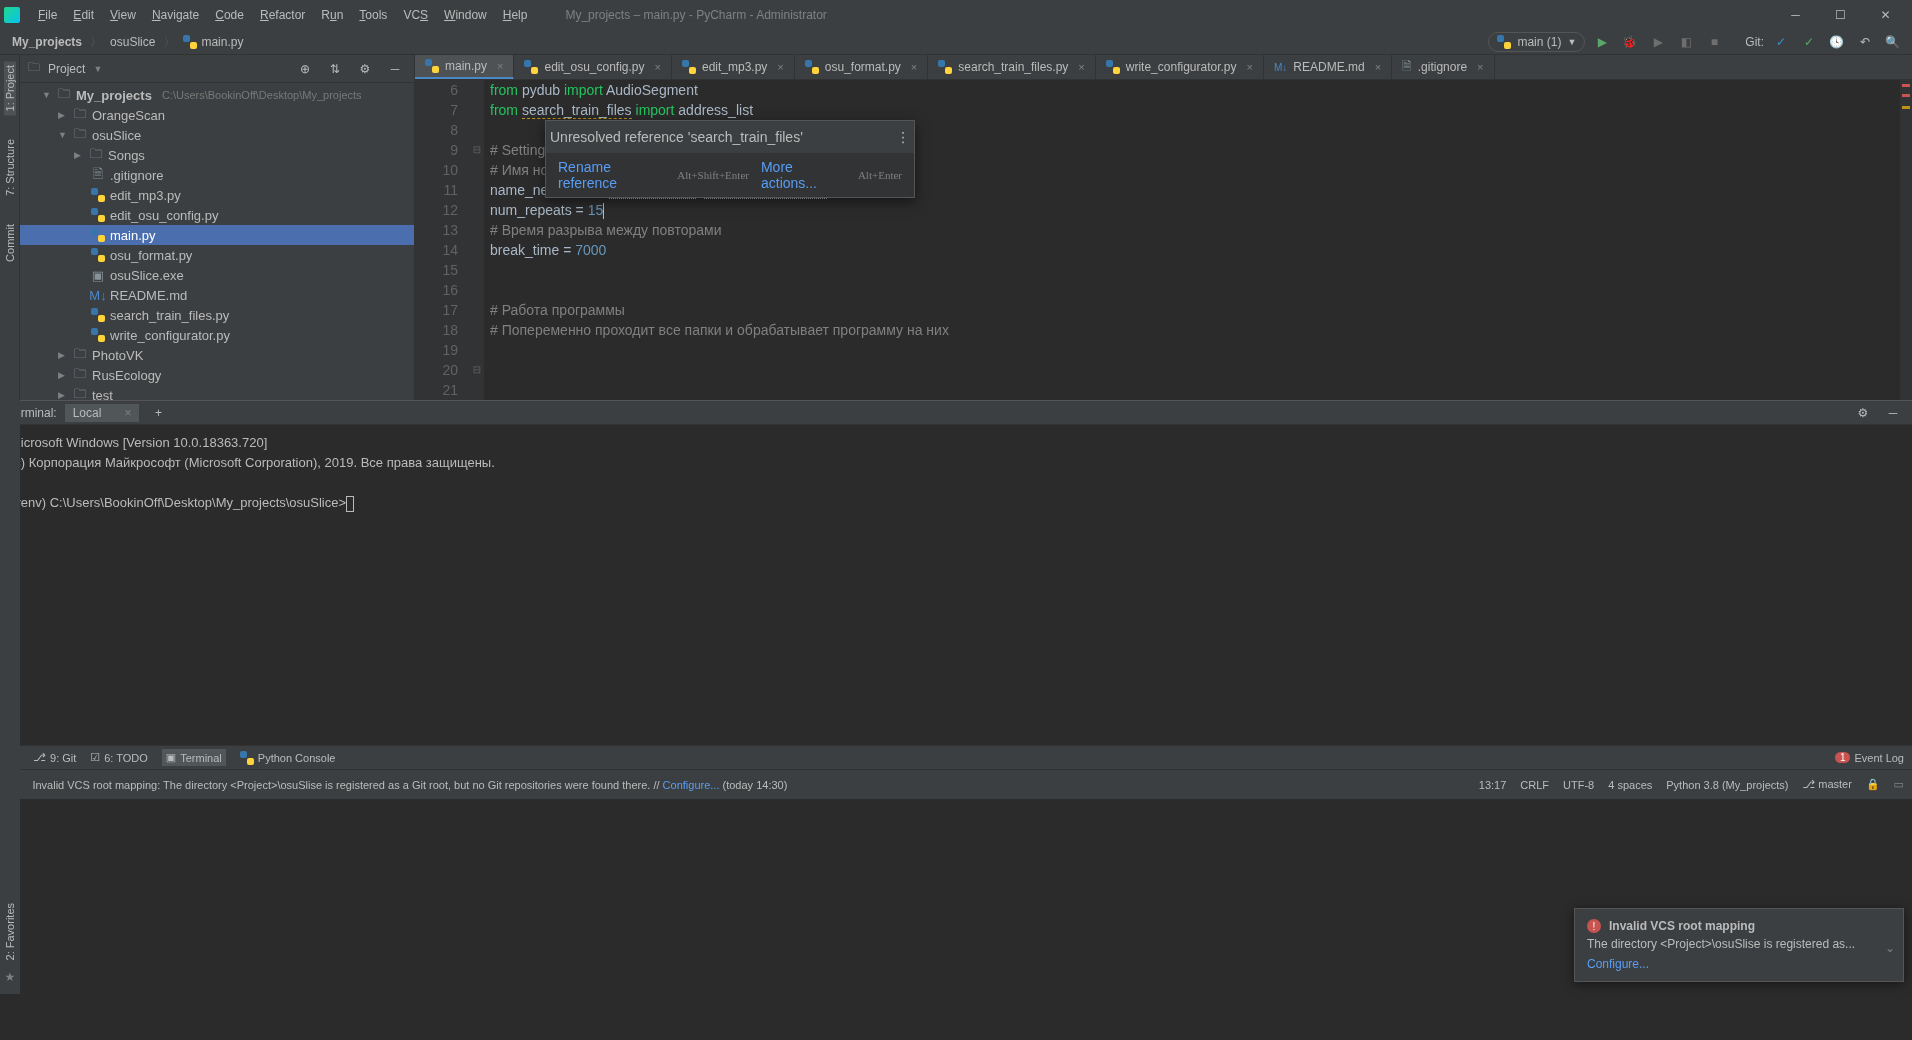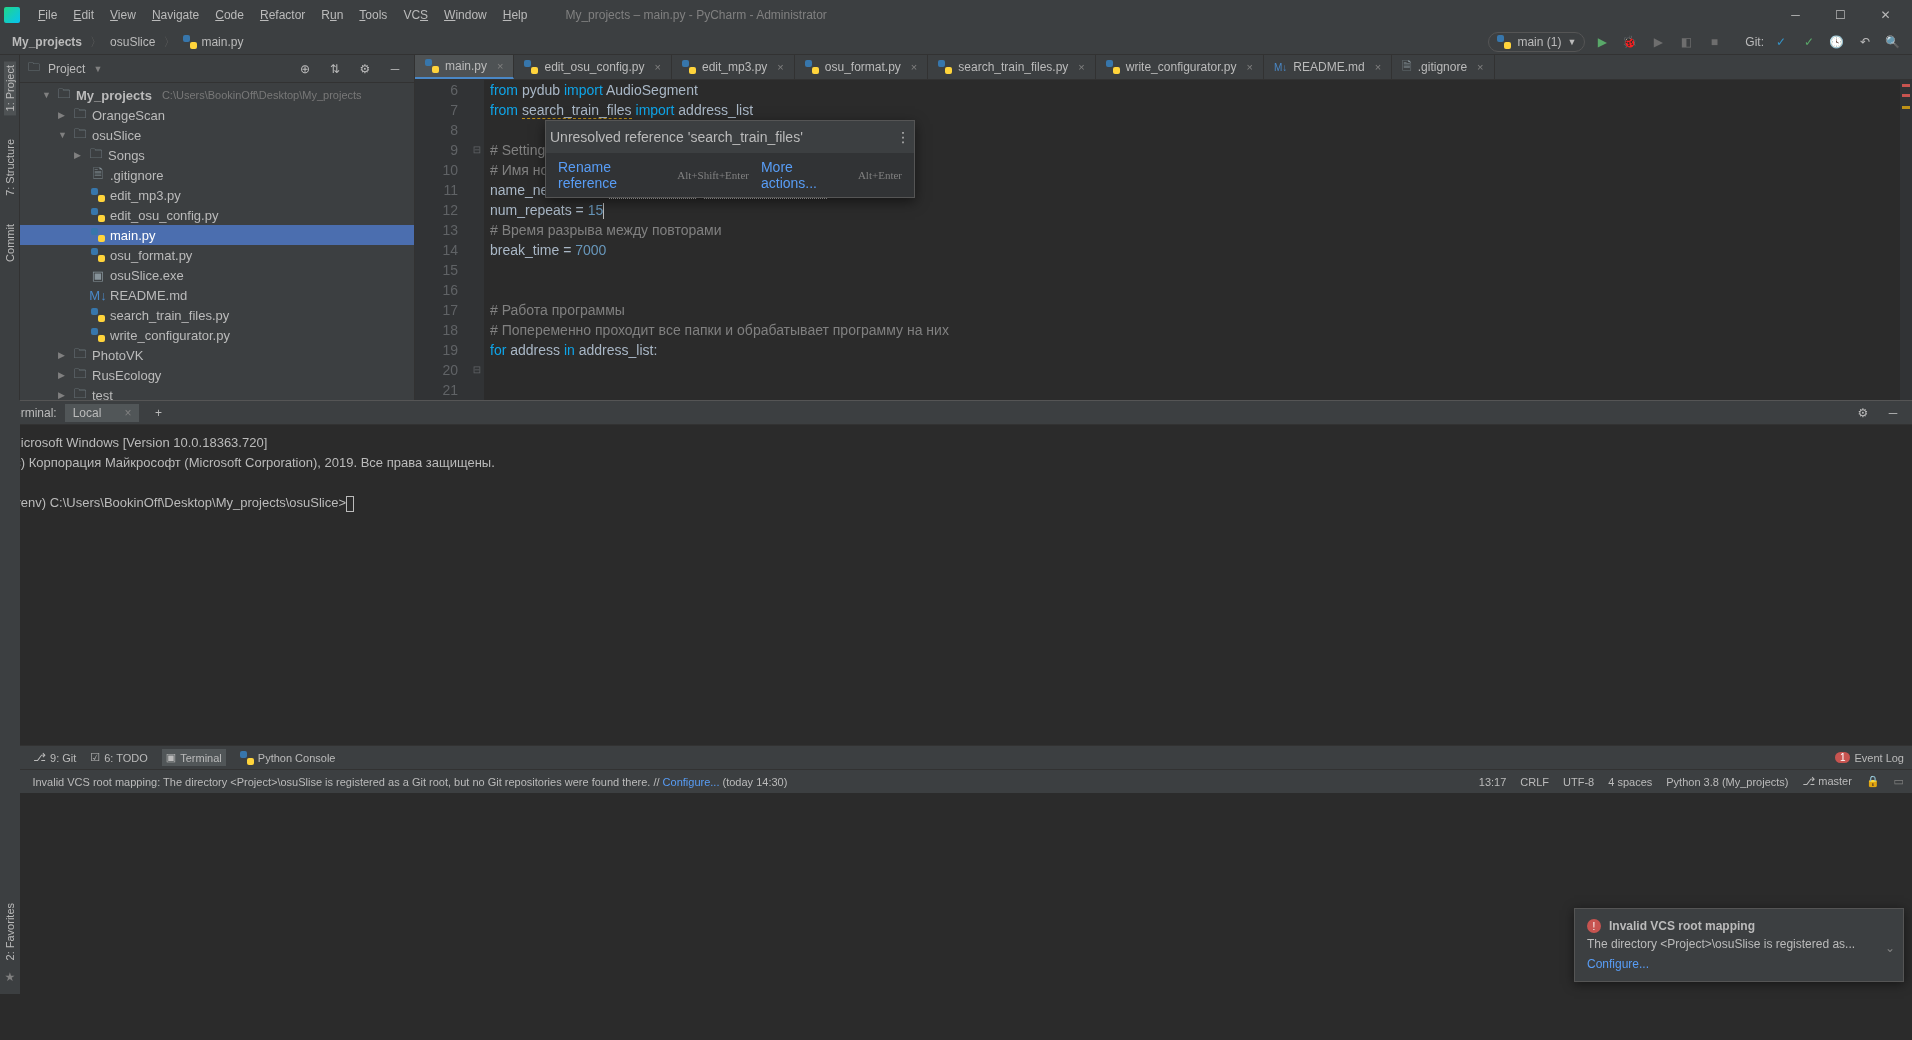--- a/index.html
+++ b/index.html
@@ -56,21 +56,21 @@
 .tab { display: flex; align-items: center; padding: 0 10px; gap: 6px; border-right: 1px solid #323232; color: #bbb; cursor: pointer; }
 .tab.active { background: #4e5254; border-bottom: 2px solid #4a88c7; }
 .tab .tab-close { color: #808080; font-size: 11px; margin-left: 4px; }
 .editor-body { flex: 1; display: flex; font-family: 'Consolas', monospace; font-size: 14px; position: relative; }
 .gutter { width: 55px; background: #313335; color: #606366; text-align: right; padding: 0 12px 0 0; line-height: 20px; }
 .gutter-line { height: 20px; }
 .fold-col { width: 14px; background: #313335; line-height: 20px; color: #606366; font-size: 10px; }
 .fold-col div { height: 20px; text-align: center; }
 .code { flex: 1; padding-left: 6px; line-height: 20px; }
 .code-line { height: 20px; white-space: pre; }
-.kw { color: #0ea5e9; }
+.kw { color: #22c55e; }
 .str { color: #6a8759; }
 .com { color: #808080; }
 .num { color: #6897bb; }
 .id { color: #a9b7c6; }
 .under-wave { border-bottom: 1px dotted #bbb; }
 .warn-underline { border-bottom: 1px dashed #be9117; }
 .caret { border-left: 1px solid #bbb; animation: blink 1s infinite; display: inline-block; height: 16px; vertical-align: middle; }
 @keyframes blink { 50% { opacity: 0; } }
 
 
@@ -102,21 +102,21 @@
 .notif-arrow { position: absolute; right: 8px; top: 32px; color: #808080; }
 
 
 .bottom-tools { height: 24px; background: #3c3f41; border-top: 1px solid #323232; display: flex; align-items: center; padding: 0 8px; gap: 14px; }
 .bottom-tool-item { display: flex; align-items: center; gap: 4px; color: #bbb; cursor: pointer; font-size: 11px; }
 .bottom-tool-item.active { background: #515658; padding: 2px 4px; }
 .bottom-tools .right { margin-left: auto; display: flex; align-items: center; gap: 8px; }
 .event-badge { background: #c75450; color: #fff; border-radius: 8px; padding: 0 5px; font-size: 10px; }
 
 
-.status-bar { height: 24px; background: #3c3f41; border-top: 1px solid #323232; display: flex; align-items: center; padding: 0 8px; gap: 14px; font-size: 11px; color: #bbb; }
+.status-bar { height: 30px; background: #3c3f41; border-top: 1px solid #323232; display: flex; align-items: center; padding: 0 8px; gap: 14px; font-size: 11px; color: #bbb; }
 .status-bar .right { margin-left: auto; display: flex; gap: 14px; align-items: center; }
 .status-link { color: #589df6; }
 .python-icon { width: 14px; height: 14px; display: inline-block; position: relative; }
 .python-icon::before { content: ''; position: absolute; width: 7px; height: 7px; background: #3776ab; border-radius: 2px; top: 0; left: 0; }
 .python-icon::after { content: ''; position: absolute; width: 7px; height: 7px; background: #ffd43b; border-radius: 2px; bottom: 0; right: 0; }
 </style>
 </head>
 <body>
 
 <div class="titlebar">
@@ -407,21 +407,20 @@
           <div class="code-line"><span class="com"># Setting</span></div>
           <div class="code-line"><span class="com"># Имя нов</span></div>
           <div class="code-line"><span class="id">name_new_mp3 = </span><span class="str under-wave">"mytrain.mp3"</span><span class="id">  </span><span class="com under-wave">#def="mytrain.mp3"</span></div>
           <div class="code-line"><span class="id">num_repeats = </span><span class="num">15</span><span class="caret"></span></div>
           <div class="code-line"><span class="com"># Время разрыва между повторами</span></div>
           <div class="code-line"><span class="id">break_time = </span><span class="num">7000</span></div>
           <div class="code-line"></div>
           <div class="code-line"></div>
           <div class="code-line"><span class="com"># Работа программы</span></div>
           <div class="code-line"><span class="com"># Попеременно проходит все папки и обрабатывает программу на них</span></div>
-          <div class="code-line"><span class="kw">for</span><span class="id"> address </span><span class="kw">in</span><span class="id"> address_list:</span></div>
           <div class="code-line"></div>
         </div>
       <div class="error-strip">
         <div class="err-mark" style="top:4px;background:#c75450"></div>
         <div class="err-mark" style="top:14px;background:#c75450"></div>
         <div class="err-mark" style="top:26px;background:#be9117"></div>
       </div>
 
       <div class="intent-popup">
         <div class="intent-row1">

